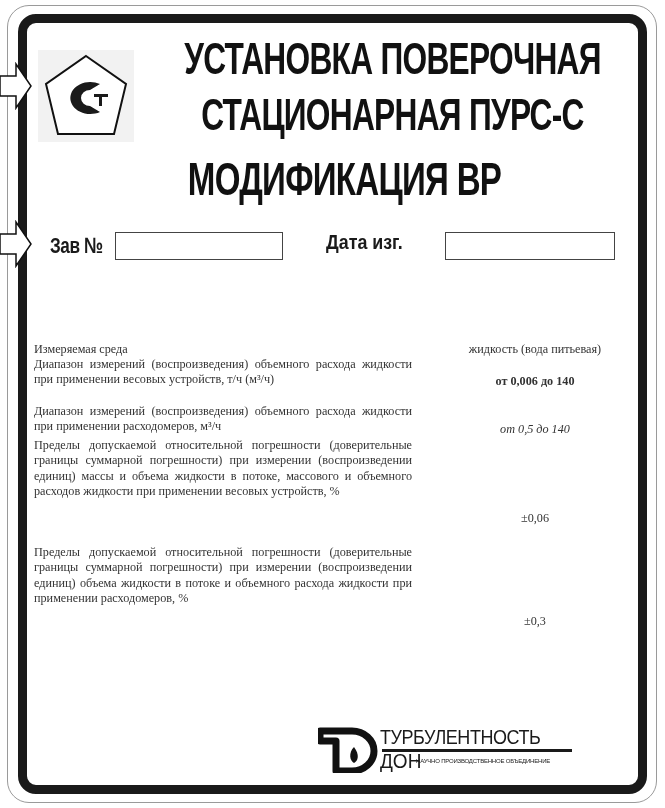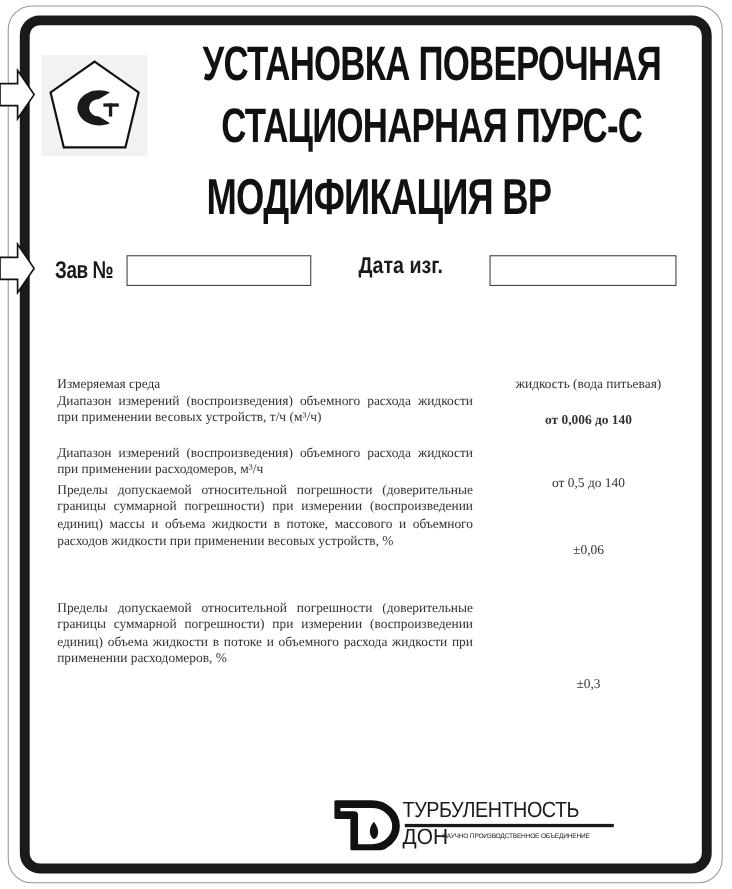--- a/index.html
+++ b/index.html
@@ -35,24 +35,24 @@
   .field-box {
     position: absolute; height: 28px; border: 1.5px solid #444; background: #fff; box-sizing: border-box;
     font-family: "Liberation Sans", sans-serif; font-size: 14px; padding: 2px 4px; outline: none;
   }
   .serial-box { left: 115px; top: 232px; width: 168px; }
   .date-box { left: 445px; top: 232px; width: 170px; }
 
   .spec-text {
     position: absolute; font-size: 12.2px; line-height: 15.3px; color: #333;
   }
-  .spec-left { left: 52px; width: 378px; text-align: justify; text-align-last: left; }
+  .spec-left { left: 34px; width: 378px; text-align: justify; text-align-last: left; }
   .spec-right { left: 420px; width: 230px; text-align: center; }
 
-  .logo { position: absolute; left: 304px; top: 725px; width: 256px; height: 48px; }
+  .logo { position: absolute; left: 318px; top: 725px; width: 256px; height: 48px; }
   .logo-name { position: absolute; left: 62px; top: 1px; font-family: "Liberation Sans", sans-serif; font-size: 20px; color: #1a1a1a; letter-spacing: -0.5px; transform: scaleX(0.9); transform-origin: left; white-space: nowrap; }
   .logo-rule { position: absolute; left: 64px; top: 24px; width: 190px; height: 3px; background: #1a1a1a; }
   .logo-don { position: absolute; left: 62px; top: 25px; font-family: "Liberation Sans", sans-serif; font-size: 20px; color: #1a1a1a; transform: scaleX(0.95); transform-origin: left; }
   .logo-sub { position: absolute; left: 98px; top: 33px; font-family: "Liberation Sans", sans-serif; font-size: 6px; color: #1a1a1a; letter-spacing: -0.2px; white-space: nowrap; }
 </style>
 </head>
 <body>
 
 <div class="outer-plate"></div>
 <div class="inner-plate"></div>
@@ -82,24 +82,24 @@
 <div class="field-label date-label">Дата изг.</div>
 <input class="field-box date-box" type="text" value="" style="">
 
 <div class="spec-text spec-left" style="top:342px;">Измеряемая среда</div>
 <div class="spec-text spec-right" style="top:342px;">жидкость (вода питьевая)</div>
 
 <div class="spec-text spec-left" style="top:357px;">Диапазон измерений (воспроизведения) объемного расхода жидкости при применении весовых устройств, т/ч (м³/ч)</div>
 <div class="spec-text spec-right" style="top:374px;font-weight:bold;">от 0,006 до 140</div>
 
 <div class="spec-text spec-left" style="top:404px;">Диапазон измерений (воспроизведения) объемного расхода жидкости при применении расходомеров, м³/ч</div>
-<div class="spec-text spec-right" style="top:432px;">от 0,5 до 140</div>
+<div class="spec-text spec-right" style="top:422px;font-style:italic;">от 0,5 до 140</div>
 
 <div class="spec-text spec-left" style="top:438px;">Пределы допускаемой относительной погрешности (доверительные границы суммарной погрешности) при измерении (воспроизведении единиц) массы и объема жидкости в потоке, массового и объемного расходов жидкости при применении весовых устройств, %</div>
-<div class="spec-text spec-right" style="top:493px;">±0,06</div>
+<div class="spec-text spec-right" style="top:511px;">±0,06</div>
 
 <div class="spec-text spec-left" style="top:545px;">Пределы допускаемой относительной погрешности (доверительные границы суммарной погрешности) при измерении (воспроизведении единиц) объема жидкости в потоке и объемного расхода жидкости при применении расходомеров, %</div>
 <div class="spec-text spec-right" style="top:614px;">±0,3</div>
 
 <div class="logo">
   <svg width="60" height="48" viewBox="0 0 60 48">
     <path d="M2 6 H34 A22 20 0 0 1 34 46 H18 V16 H2 Z" fill="none" stroke="#111" stroke-width="7" stroke-linejoin="round"></path>
     <path d="M36 22 C30 28 32 36 36 38 C40 36 42 30 36 22 Z" fill="#111"></path>
   </svg>
   <div class="logo-name">ТУРБУЛЕНТНОСТЬ</div>

